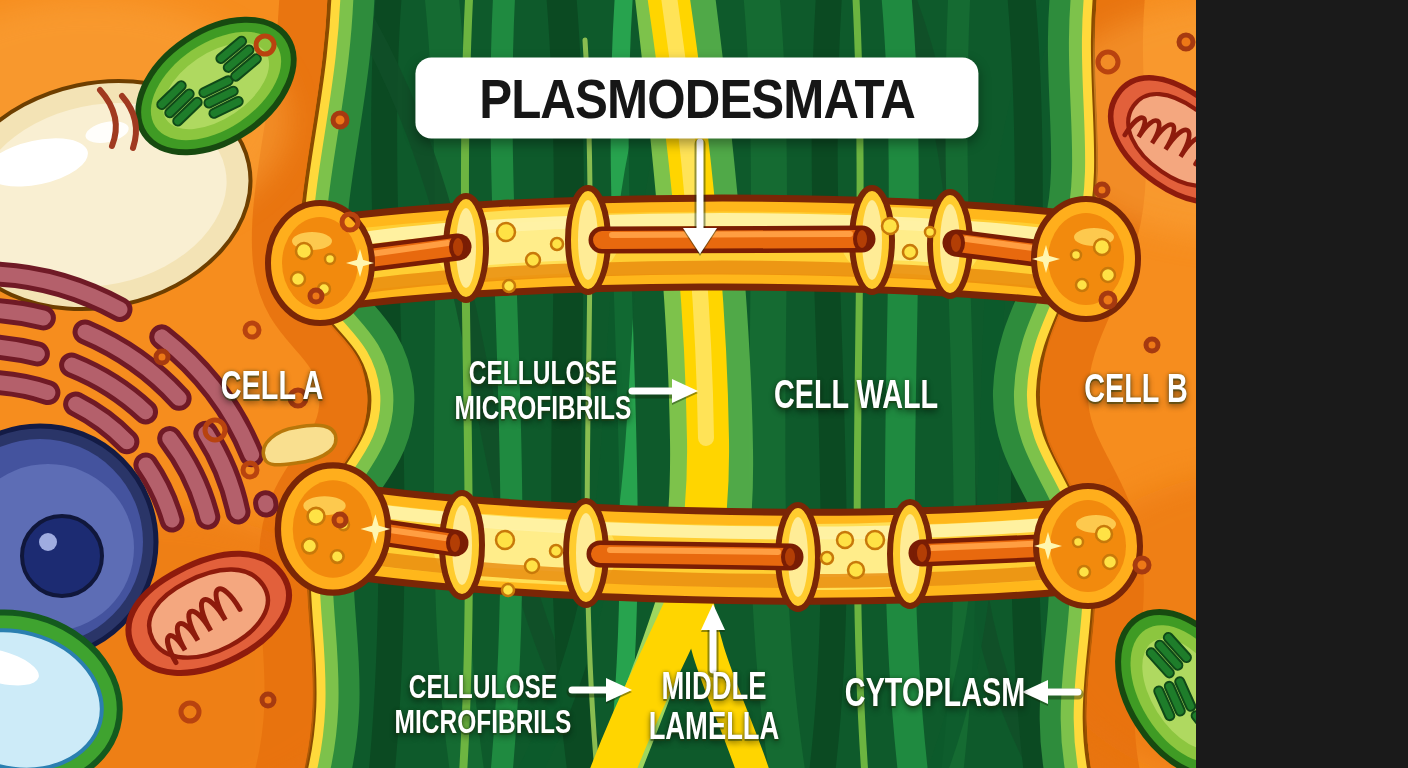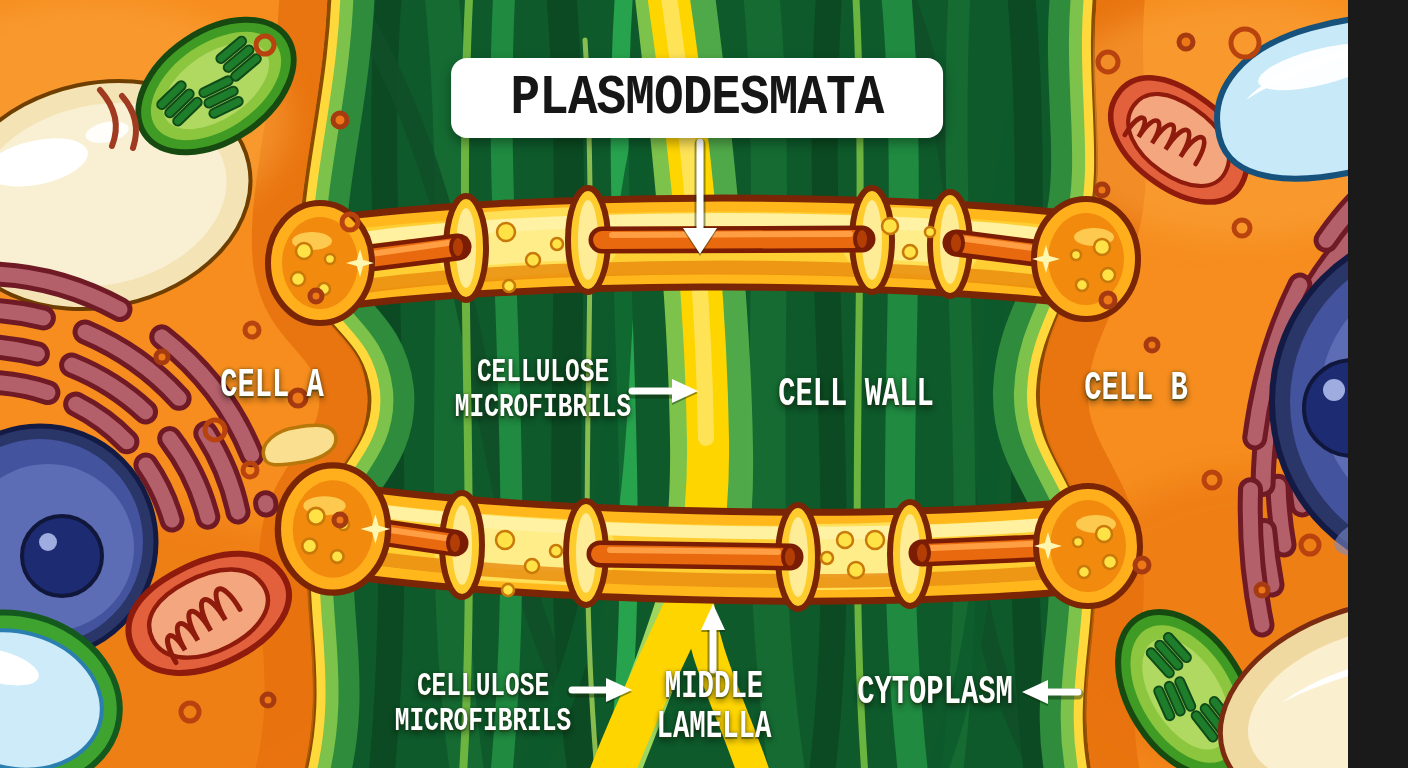--- a/index.html
+++ b/index.html
@@ -1,17 +1,17 @@
 <!DOCTYPE html>
 <html style="--cytoplasm: #F68D1E; --cytoplasm-shade: #E8720E; --membrane-yellow: #FFD93B; --rim-light-green: #7DC24B; --rim-mid-green: #2E8C3C; --wall-dark-green: #0E5A2B; --strand-deep-green: #0B4A22; --strand-mid-green: #1F8A40; --strand-light-green: #77BE43; --lamella-yellow: #FFD500; --channel-gold: #FFB71B; --channel-outline: #7A2606; --desmotubule-orange: #E8690E; --desmotubule-dark: #7A1D04; --dot-yellow: #FFE245; --er-maroon: #B4606B; --er-outline: #701A26; --nucleus-blue: #44539E; --nucleus-light: #5D6DB5; --nucleolus-navy: #1C2B72; --mitochondrion-red: #E2603B; --mitochondrion-outline: #8E1B0C; --mitochondrion-inner: #F4A77F; --chloroplast-green: #8CC63F; --grana-green: #1E7D2A; --vacuole-cream: #F3E3B5; --vacuole-blue: #C8E9F8; --label-text: #FFFFFF; --title-text: #161616; --title-bg: #FFFFFF;"><head>
 <meta charset="utf-8">
 <style>
   html,body{margin:0;padding:0;background:#1a1a1a;}
-  .stage{position:relative;width:1348px;height:768px;overflow:hidden;
-         font-family:Liberation Mono, monospace;background:#0E5A2B;}
+  .stage{position:relative;width:1196px;height:768px;overflow:hidden;
+         font-family:Liberation Sans, sans-serif;background:#0E5A2B;}
   .stage svg{position:absolute;left:0;top:0;}
   .fill-cyto{fill:var(--cytoplasm,#F68D1E)}
   .rim-mid{stroke:var(--rim-mid-green,#2E8C3C)}
   .rim-light{stroke:var(--rim-light-green,#7DC24B)}
   .rim-yellow{stroke:var(--membrane-yellow,#FFD93B)}
   .gold{stroke:var(--channel-gold,#FFB71B)}
   .tube-outline{stroke:var(--channel-outline,#7A2606)}
   .rod-dark{stroke:var(--desmotubule-dark,#7A1D04)}
   .rod{stroke:var(--desmotubule-orange,#E8690E)}
   .dot{fill:var(--dot-yellow,#FFE245);stroke:#C8790A;stroke-width:2.5}

